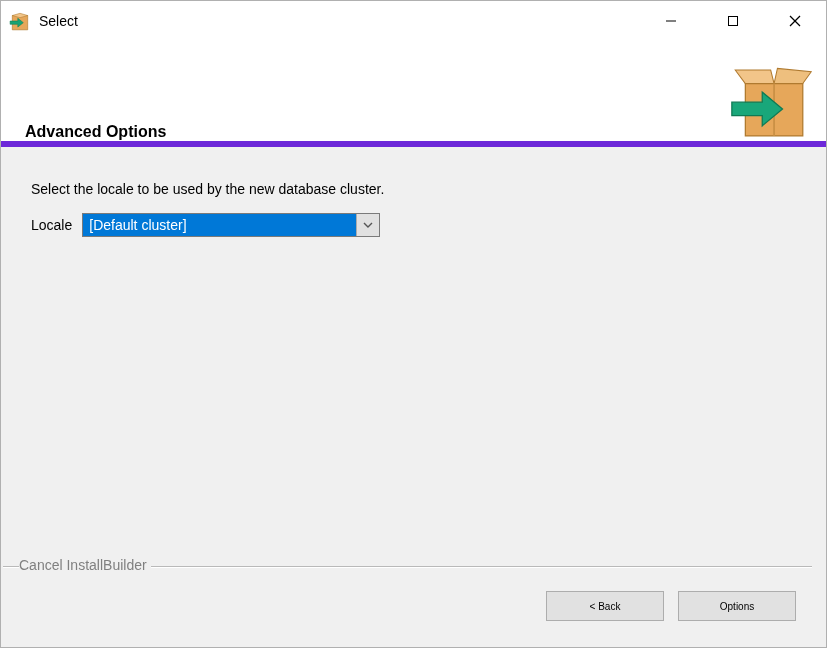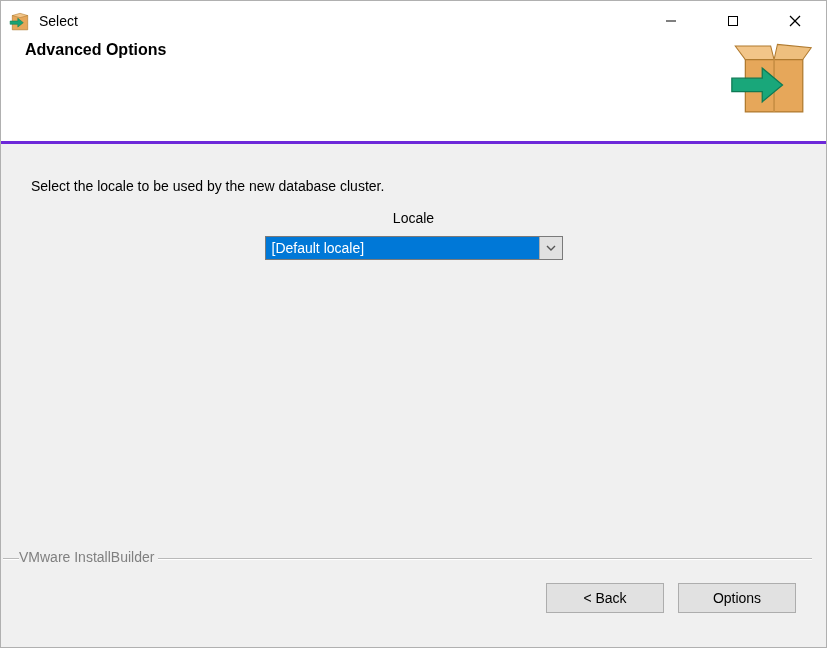--- a/index.html
+++ b/index.html
@@ -55,57 +55,56 @@
     color: #000;
     background: transparent;
   }
   .win-btn svg { display:block; }
 
   
   .header-band {
     height: 100px;
     background: #ffffff;
     display: flex;
-    align-items: flex-start;
+    align-items: flex-end;
     padding: 0 14px 0 24px;
     box-sizing: border-box;
   }
   .header-band .page-title {
     font-size: 16px;
     font-weight: 700;
     color: #000;
     flex: 1;
   }
   .header-band .big-icon {
     width: 86px;
     height: 76px;
     flex-shrink: 0;
   }
 
   
   .content {
     flex: 1;
     background: #f0f0f0;
-    border-top: 3px solid #6d28d9;
-    padding: 34px 30px 16px 30px;
+    border-top: 6px solid #6d28d9;
+    padding: 34px 30px 8px 30px;
     box-sizing: border-box;
     position: relative;
     display: flex;
     flex-direction: column;
     justify-content: space-between;
   }
   .content .instruction {
     font-size: 14px;
     margin-bottom: 16px;
   }
   .locale-row {
     display: flex;
     align-items: center;
     gap: 10px;
-    flex-direction: column;
   }
   .locale-row label {
     font-size: 14px;
   }
   .combo {
     display: flex;
     align-items: stretch;
     height: 24px;
     border: 1px solid #7a7a7a;
     background: #0078d7;
@@ -170,21 +169,21 @@
     display: flex;
     justify-content: flex-end;
     gap: 14px;
     padding: 4px 0 18px 0;
   }
   .btn {
     width: 118px;
     height: 30px;
     background: #e1e1e1;
     border: 1px solid #adadad;
-    font-size: 14px;
+    font-size: 10px;
     display: flex;
     align-items: center;
     justify-content: center;
     box-sizing: border-box;
   }
 </style>
 </head>
 <body>
 
 <div class="window">
@@ -235,34 +234,34 @@
       </svg>
     </span>
   </div>
 
   <div class="content">
     <div class="instruction">Select the locale to be used by the new database cluster.</div>
 
     <div class="locale-row">
       <label>Locale</label>
       <div class="combo">
-        <div class="combo-value">[Default locale]</div>
+        <div class="combo-value">[Default cluster]</div>
         <div class="combo-btn">
           <svg width="10" height="6" viewBox="0 0 10 6">
             <polyline points="1,1 5,5 9,1" fill="none" stroke="#555" stroke-width="1.4"></polyline>
           </svg>
         </div>
       </div>
     </div>
 
     <div class="footer-area">
       <div class="legend-line">
         <div class="hr"></div>
         <div class="hr2"></div>
-        <span class="text">VMware InstallBuilder</span>
+        <span class="text">Cancel InstallBuilder</span>
       </div>
       <div class="buttons">
         <div class="btn">&lt; Back</div>
         <div class="btn">Options</div>
       </div>
     </div>
   </div>
 
 </div>
 

